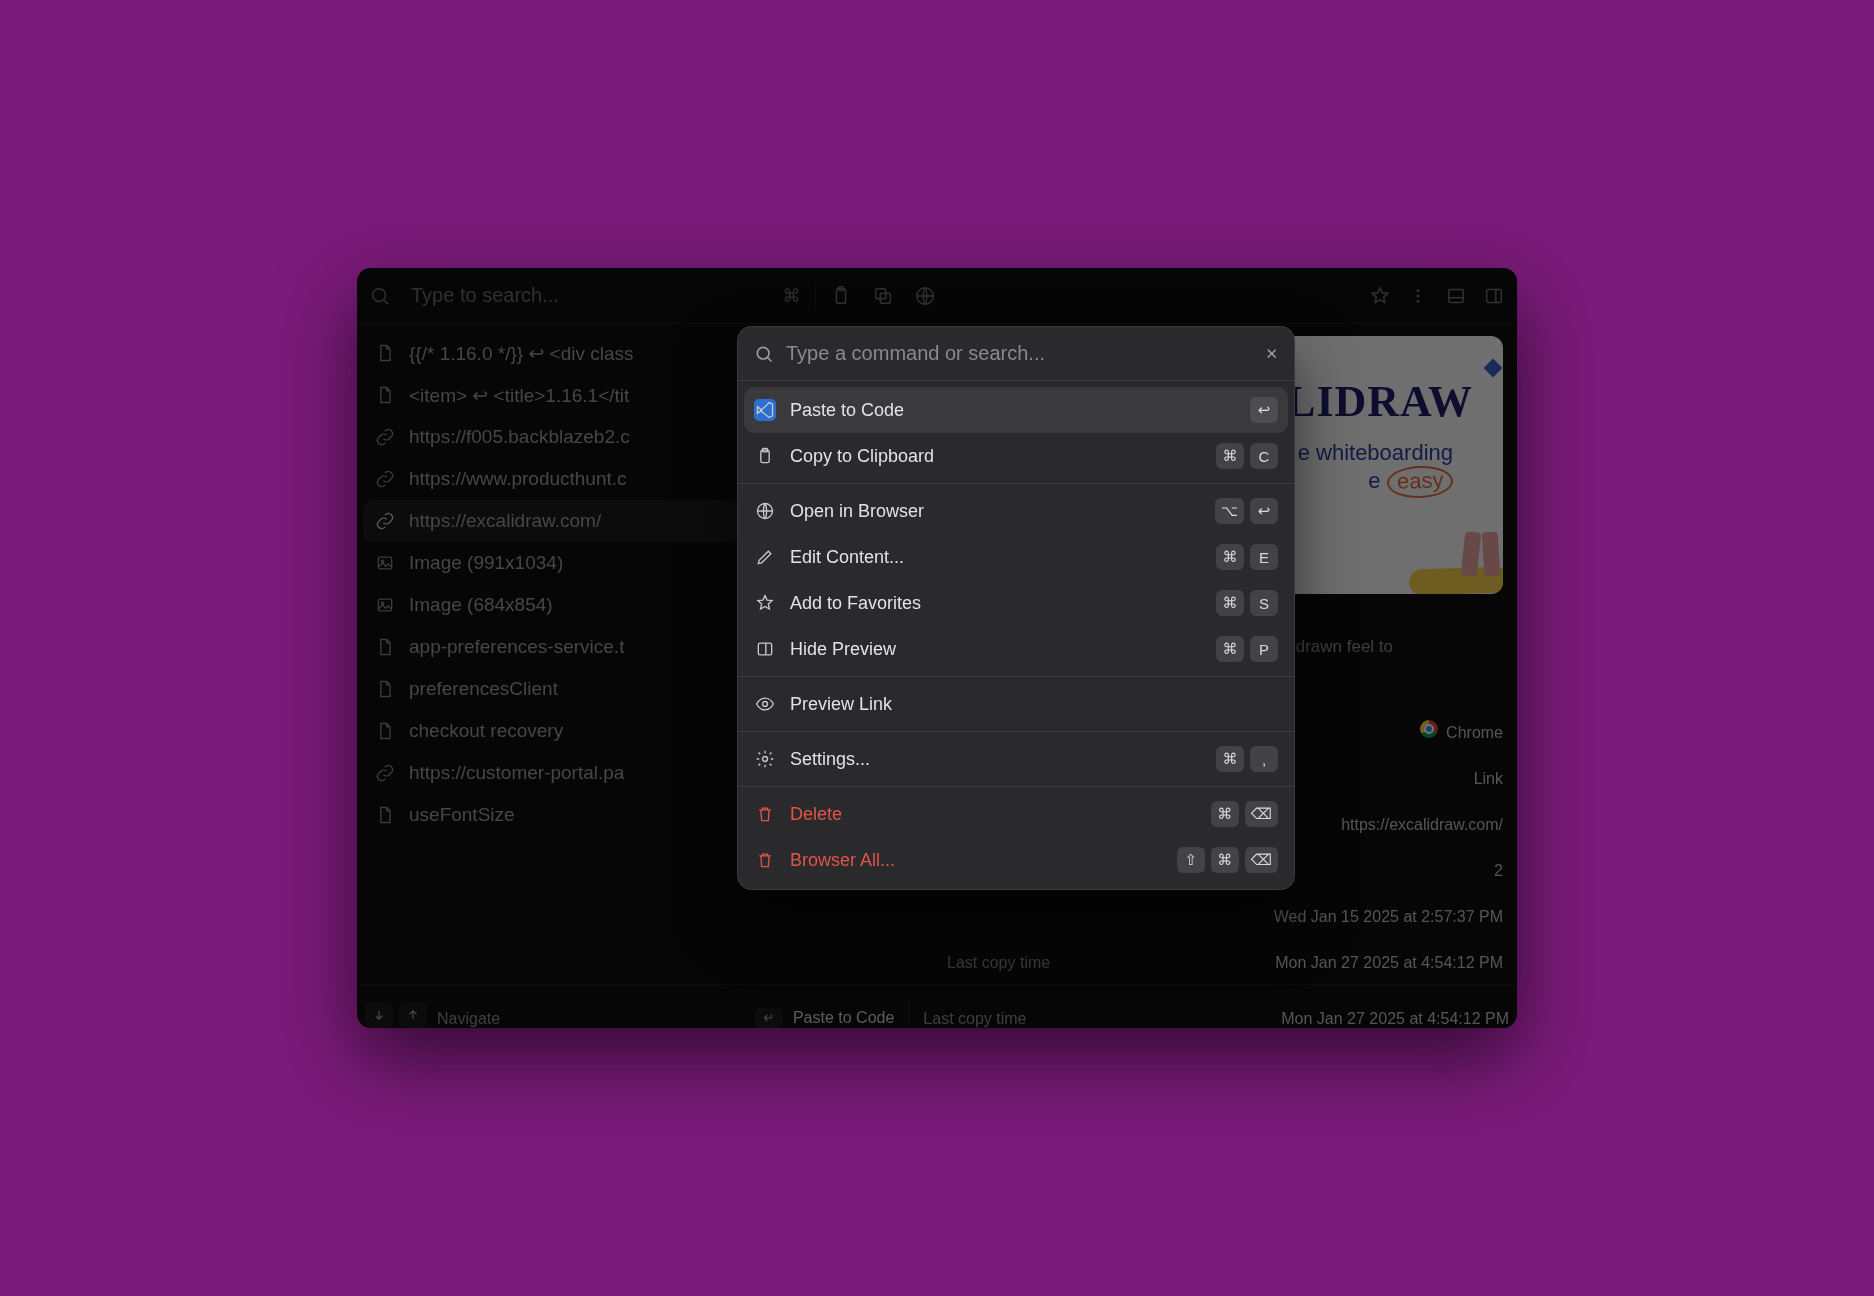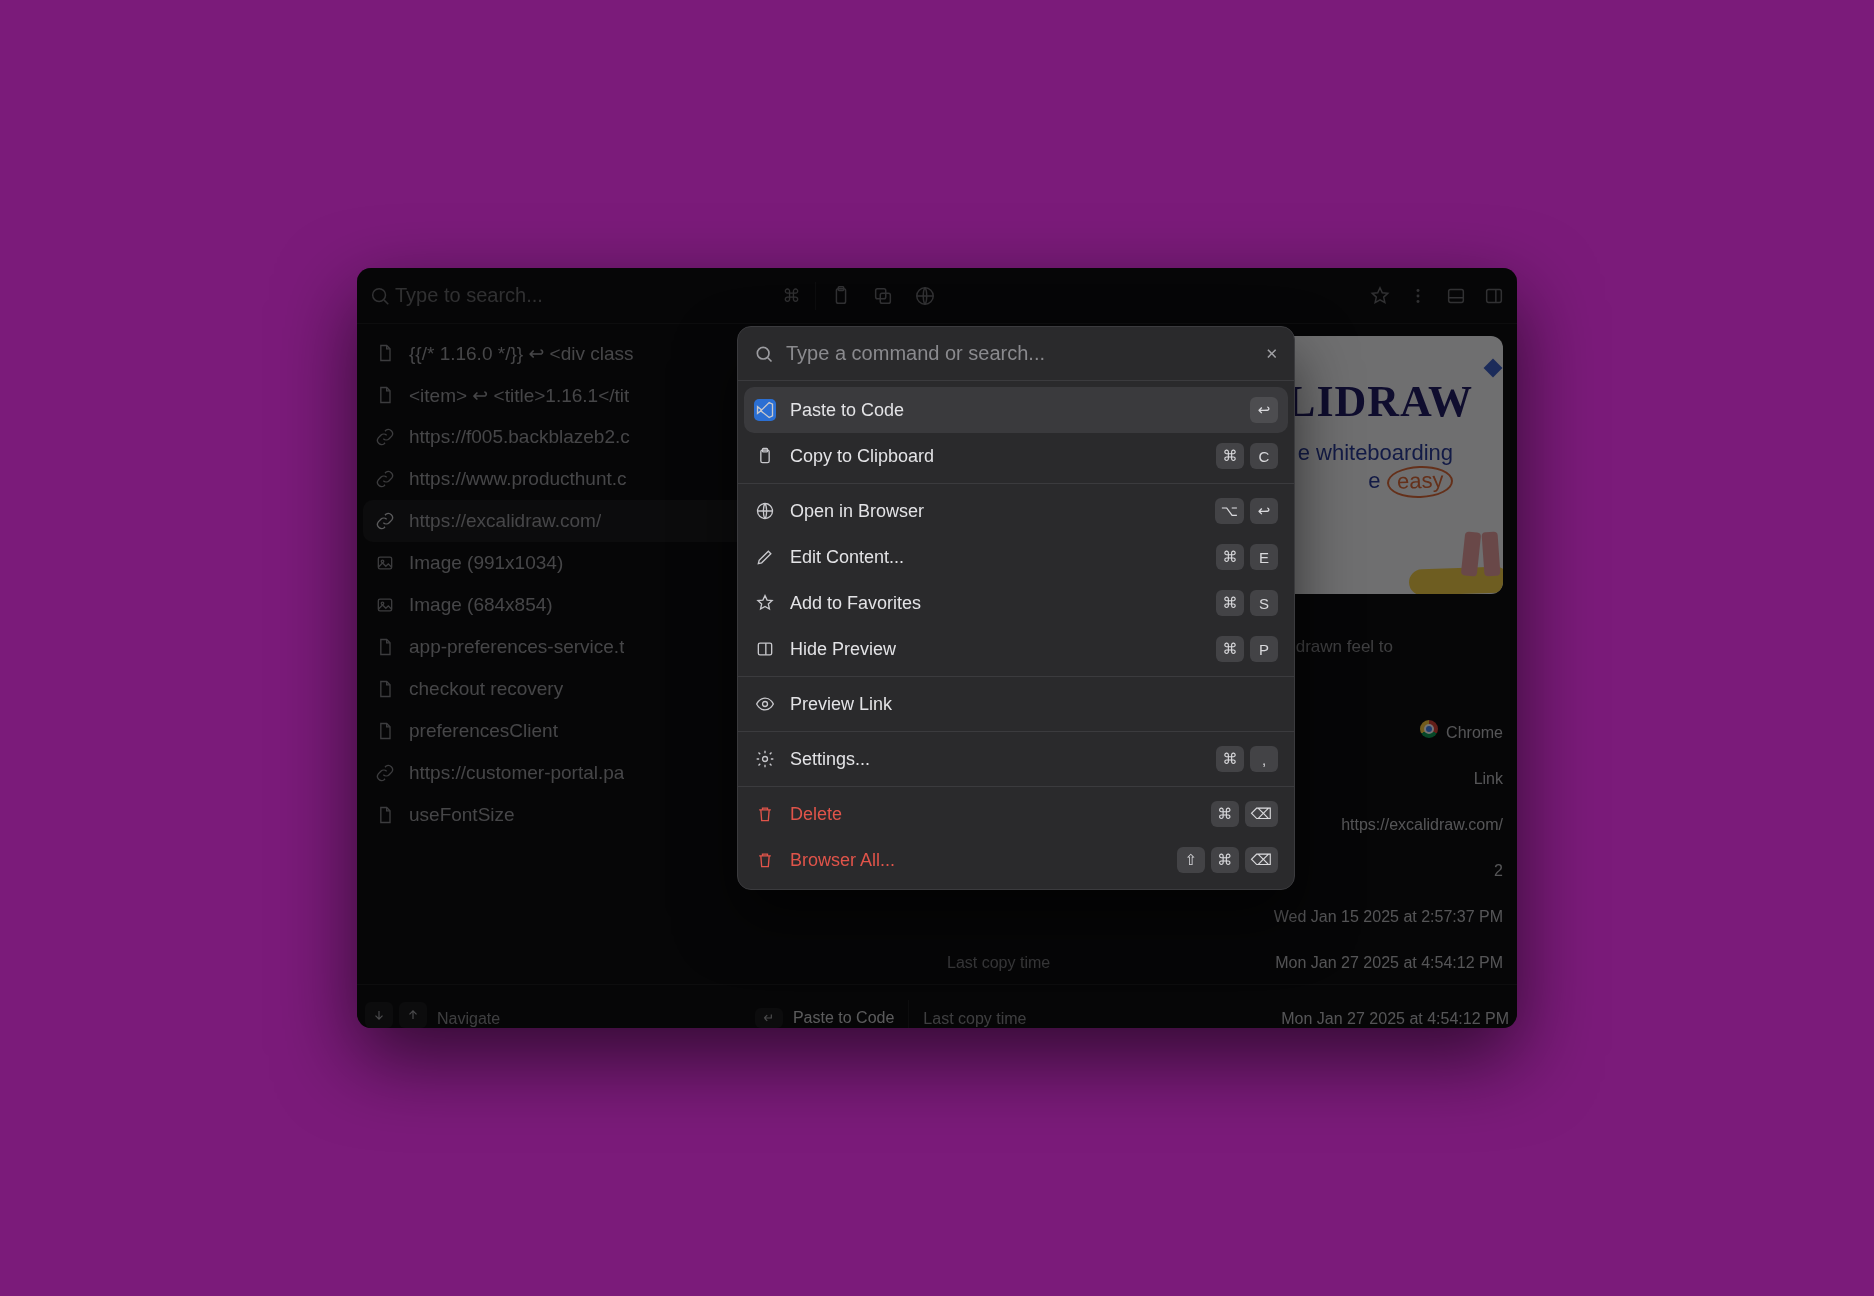--- a/index.html
+++ b/index.html
@@ -26,21 +26,21 @@
     height: 56px;
     display: flex;
     align-items: center;
     border-bottom: 1px solid #1d1d1f;
     padding: 0 12px;
   }
   .search-area {
     flex: 1;
     display: flex;
     align-items: center;
-    gap: 4px;
+    gap: 20px;
     color: #6a6a6e;
     font-size: 20px;
   }
   .topbar-right {
     display: flex;
     align-items: center;
     gap: 16px;
     color: #6a6a6e;
   }
   .topbar-sep { width:1px; height:28px; background:#1d1d1f; }
@@ -283,28 +283,28 @@
             <path d="M7 3h7l4 4v14H7z"></path>
             <path d="M14 3v4h4"></path>
           </svg>
           <span class="label">app-preferences-service.t</span>
         </div>
         <div class="row">
           <svg class="r-icon" viewBox="0 0 24 24">
             <path d="M7 3h7l4 4v14H7z"></path>
             <path d="M14 3v4h4"></path>
           </svg>
-          <span class="label">checkout recovery</span>
+          <span class="label">preferencesClient</span>
         </div>
         <div class="row">
           <svg class="r-icon" viewBox="0 0 24 24">
             <path d="M7 3h7l4 4v14H7z"></path>
             <path d="M14 3v4h4"></path>
           </svg>
-          <span class="label">preferencesClient</span>
+          <span class="label">checkout recovery</span>
         </div>
         <div class="row">
           <svg class="r-icon" viewBox="0 0 24 24">
             <path d="M10 14a5 5 0 0 0 7 0l3-3a5 5 0 0 0-7-7l-1 1"></path>
             <path d="M14 10a5 5 0 0 0-7 0l-3 3a5 5 0 0 0 7 7l1-1"></path>
           </svg>
           <span class="label">https://customer-portal.pa</span>
         </div>
         <div class="row">
           <svg class="r-icon" viewBox="0 0 24 24">

